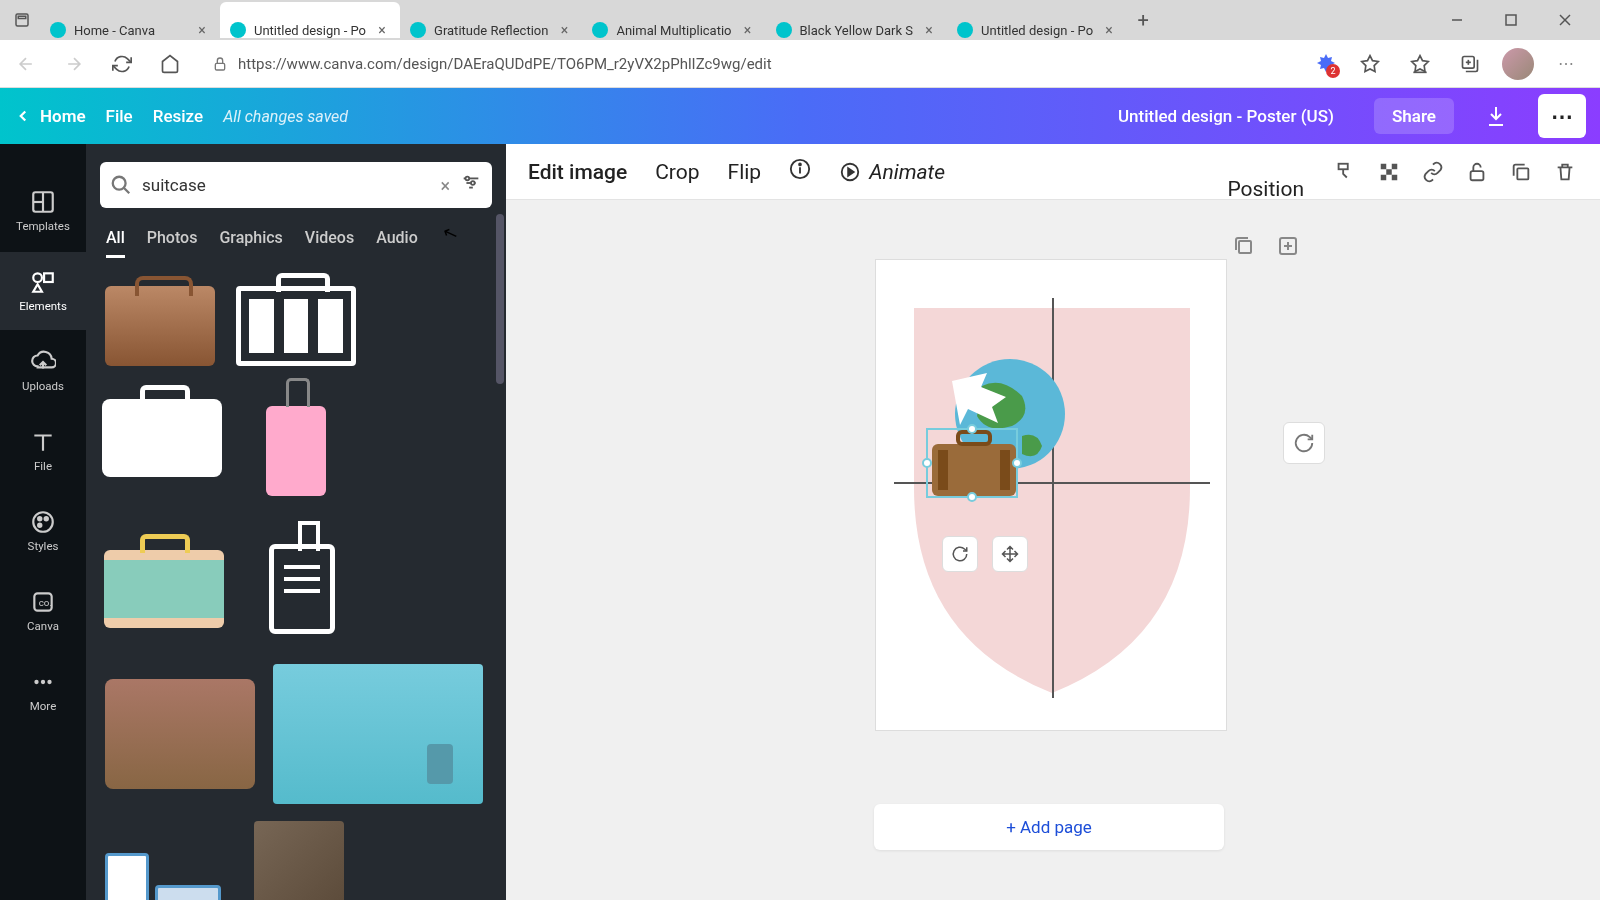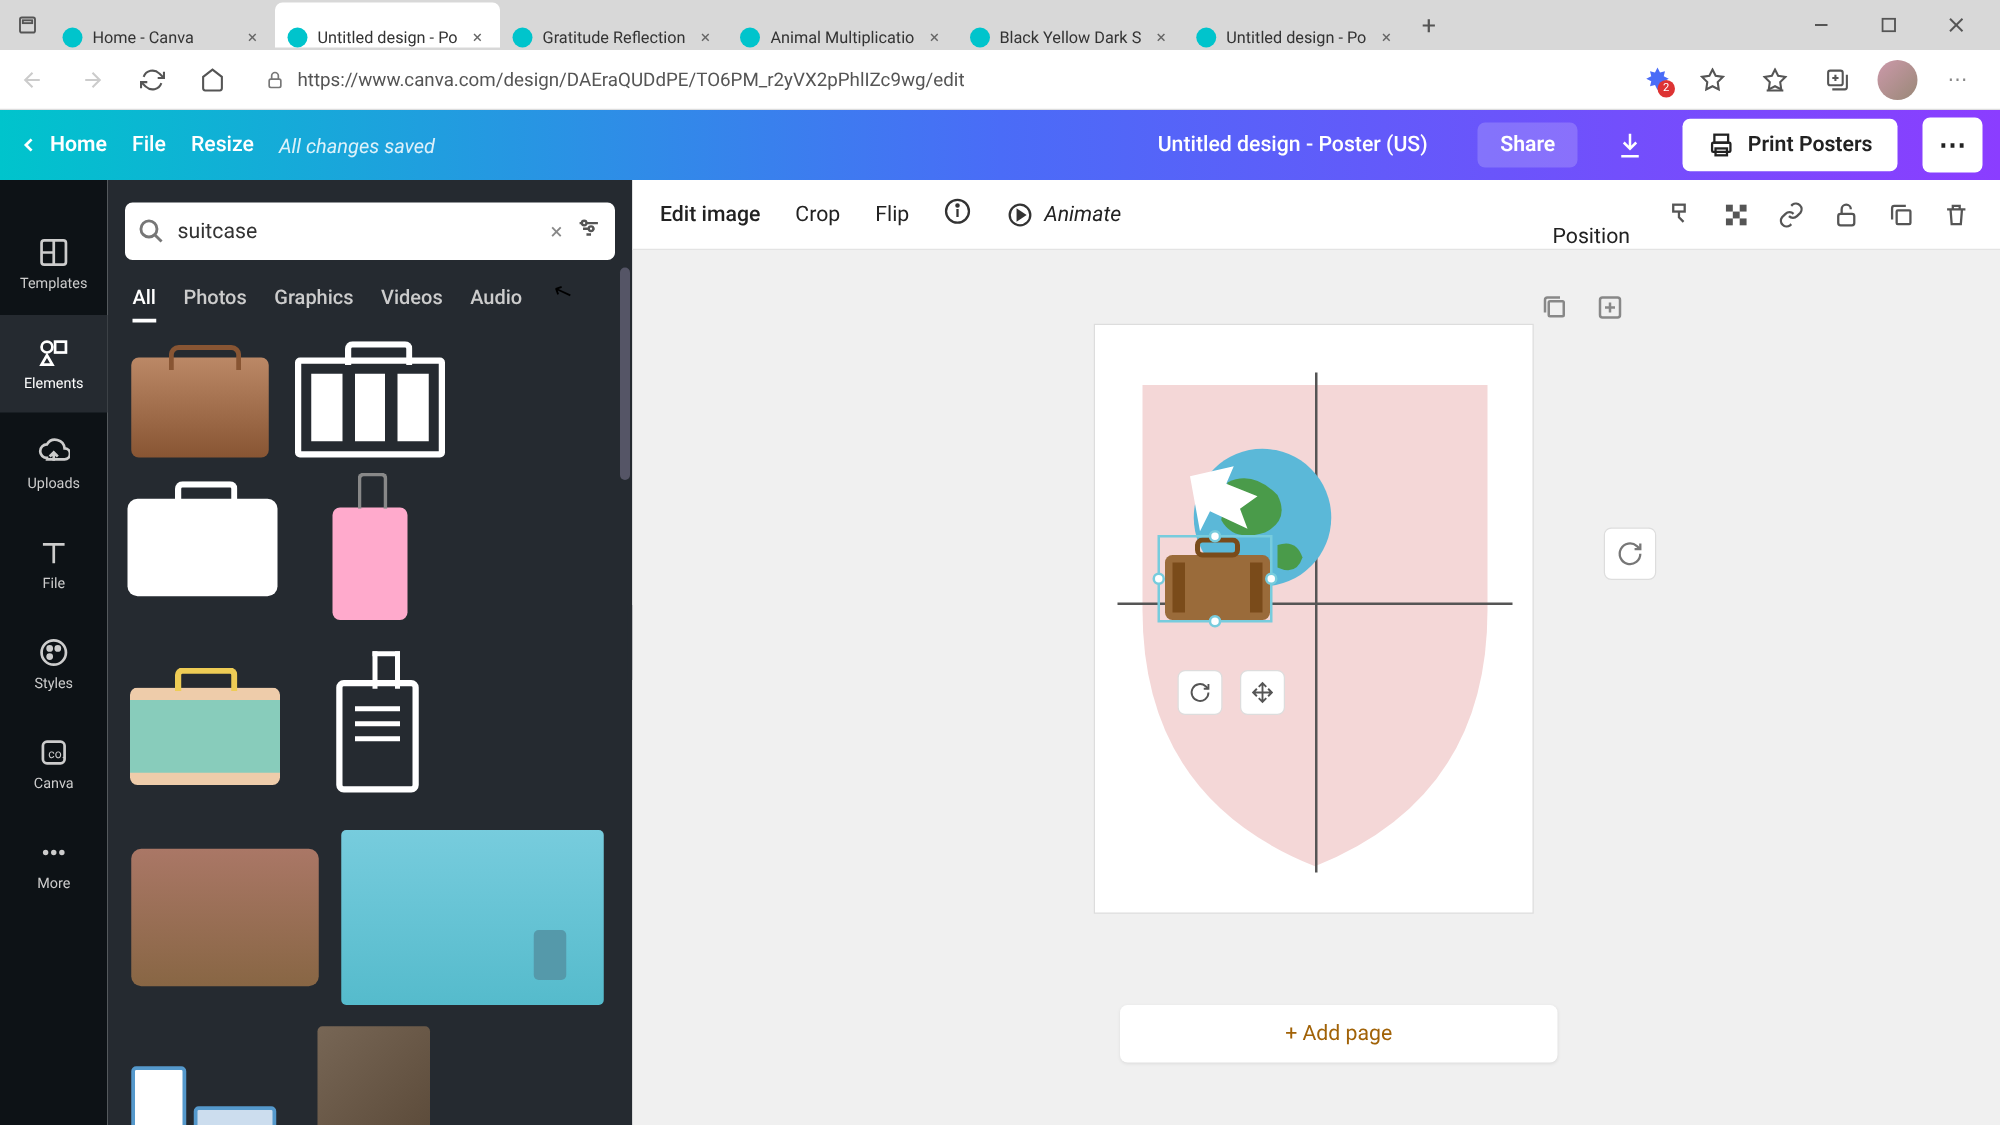--- a/index.html
+++ b/index.html
@@ -62,41 +62,41 @@
 .filter-tabs .ft { padding-bottom:8px;text-align:right; }
 .filter-tabs .ft.active { color:#fff; border-bottom:3px solid #fff; }
 .results { flex:1; overflow:hidden; padding:10px 14px; }
 .results-grid { display:flex; flex-wrap:wrap; gap:12px; }
 .thumb { border-radius:6px; display:flex; align-items:center; justify-content:center; position:relative; }
 .scroll-thumb { position:absolute; right:2px; top:70px; width:8px; height:170px; background:#556; border-radius:4px; }
 .panel-collapse { position:absolute; right:-14px; top:340px; width:18px; height:60px; background:#252a30; border-radius:0 10px 10px 0; display:flex; align-items:center; justify-content:center; color:#aaa; font-size:12px; }
 
 
 .canvas-area { flex:1; background:#f0f0f0; display:flex; flex-direction:column; position:relative; }
-.ctx-toolbar { height:56px; background:#fff; border-bottom:1px solid #e3e3e3; display:flex; align-items:center; padding:0 22px; gap:28px; color:#222; font-size:17px; }
+.ctx-toolbar { height:56px; background:#fff; border-bottom:1px solid #e3e3e3; display:flex; align-items:center; padding:0 22px; gap:28px; color:#222; font-size:21px; }
 .ctx-toolbar .ani { display:flex; align-items:center; gap:8px;font-style:italic; }
 .ctx-toolbar .pos { margin-left:auto; font-weight:400;margin-top:34px; }
 .ctx-icons { display:flex; align-items:center; gap:18px; color:#555; }
 .ctx-icons .ic { width:26px; height:26px; display:flex; align-items:center; justify-content:center; }
 
 
 .stage { flex:1; position:relative; overflow:hidden; background:#f0f0f0; }
 .page-tools { position:absolute; top:34px; right:300px; display:flex; gap:20px; color:#888; }
 .page { position:absolute; top:60px; left:370px; width:350px; height:470px; background:#fff; box-shadow:0 0 0 1px #ddd; }
 .shield { position:absolute; top:38px; left:18px; width:316px; height:400px; }
 .shield-bg { width:100%; height:100%; }
 .crossline-v { position:absolute; left:50%; top:0; width:2px; height:100%; background:#555; }
 .crossline-h { position:absolute; top:46%; left:0; width:100%; height:2px; background:#555; }
 .globe-group { position:absolute; top:48px; left:38px; width:140px; height:140px; }
 .suitcase-sel { position:absolute; top:130px; left:32px; width:92px; height:70px; border:2px solid #7cd; }
 .sel-handle { position:absolute; width:10px; height:10px; background:#fff; border:2px solid #7cd; border-radius:50%; }
 .float-ctrls { position:absolute; top:238px; left:48px; display:flex; gap:14px; }
 .float-btn { width:36px; height:36px; background:#fff; border:1px solid #ddd; border-radius:6px; display:flex; align-items:center; justify-content:center; color:#555; }
 .refresh-float { position:absolute; top:222px; right:275px; width:42px; height:42px; background:#fff; border:1px solid #ddd; border-radius:6px; display:flex; align-items:center; justify-content:center; color:#777; }
-.add-page { position:absolute; bottom:50px; left:390px; width:350px; height:46px; background:#fff; border-radius:6px; display:flex; align-items:center; justify-content:center; color:#a16207; font-size:17px; box-shadow:0 1px 3px rgba(0,0,0,.08); }
+.add-page { position:absolute; bottom:50px; left:368px; width:350px; height:46px; background:#fff; border-radius:6px; display:flex; align-items:center; justify-content:center; color:#1d4ed8; font-size:17px; box-shadow:0 1px 3px rgba(0,0,0,.08); }
 .cursor-ptr { position:absolute; top:18px; left:-30px; font-size:18px; color:#000; transform:rotate(-20deg); }
 
 
 .sc-brown { background:linear-gradient(#b86,#853); border-radius:6px; width:110px; height:80px; position:relative; }
 .sc-brown::before { content:""; position:absolute; top:-10px; left:30px; width:50px; height:16px; border:4px solid #853; border-bottom:none; border-radius:8px 8px 0 0; }
 .sc-outline { width:120px; height:80px; border:5px solid #fff; border-radius:4px; position:relative; }
 .sc-outline::before { content:""; position:absolute; top:-18px; left:35px; width:44px; height:14px; border:5px solid #fff; border-bottom:none; border-radius:6px 6px 0 0; }
 .sc-outline .bars { position:absolute; inset:8px; display:flex; gap:10px; }
 .sc-outline .bars span { flex:1; background:#fff; }
 .sc-white { width:120px; height:78px; background:#fff; border-radius:8px; position:relative; }
@@ -250,28 +250,20 @@
   <div class="menu-item">Resize</div>
   <div class="saved">All changes saved</div>
   <div class="spacer"></div>
   <div class="doc-title">Untitled design - Poster (US)</div>
   <div class="share-btn">Share</div>
   <div class="dl-btn">
     <svg width="24" height="24" viewBox="0 0 24 24" fill="none" stroke="#fff" stroke-width="2">
         <path d="M12 3v12m-5-5l5 5 5-5M5 21h14"></path>
       </svg>
   </div>
-  <div class="print-btn">
-    <svg width="22" height="22" viewBox="0 0 24 24" fill="none" stroke="#222" stroke-width="2">
-        <rect x="6" y="3" width="12" height="7"></rect>
-        <rect x="4" y="10" width="16" height="8" rx="1"></rect>
-        <rect x="7" y="15" width="10" height="6"></rect>
-      </svg>
-    <span>Print Posters</span>
-  </div>
   <div class="more-btn">⋯</div>
 </div>
 
 <div class="main">
 
   <div class="side-rail">
     <div class="rail-item">
       <svg viewBox="0 0 24 24" fill="none" stroke="currentColor" stroke-width="2">
           <rect x="3" y="3" width="18" height="18" rx="2"></rect>
           <line x1="12" y1="3" x2="12" y2="21"></line>

